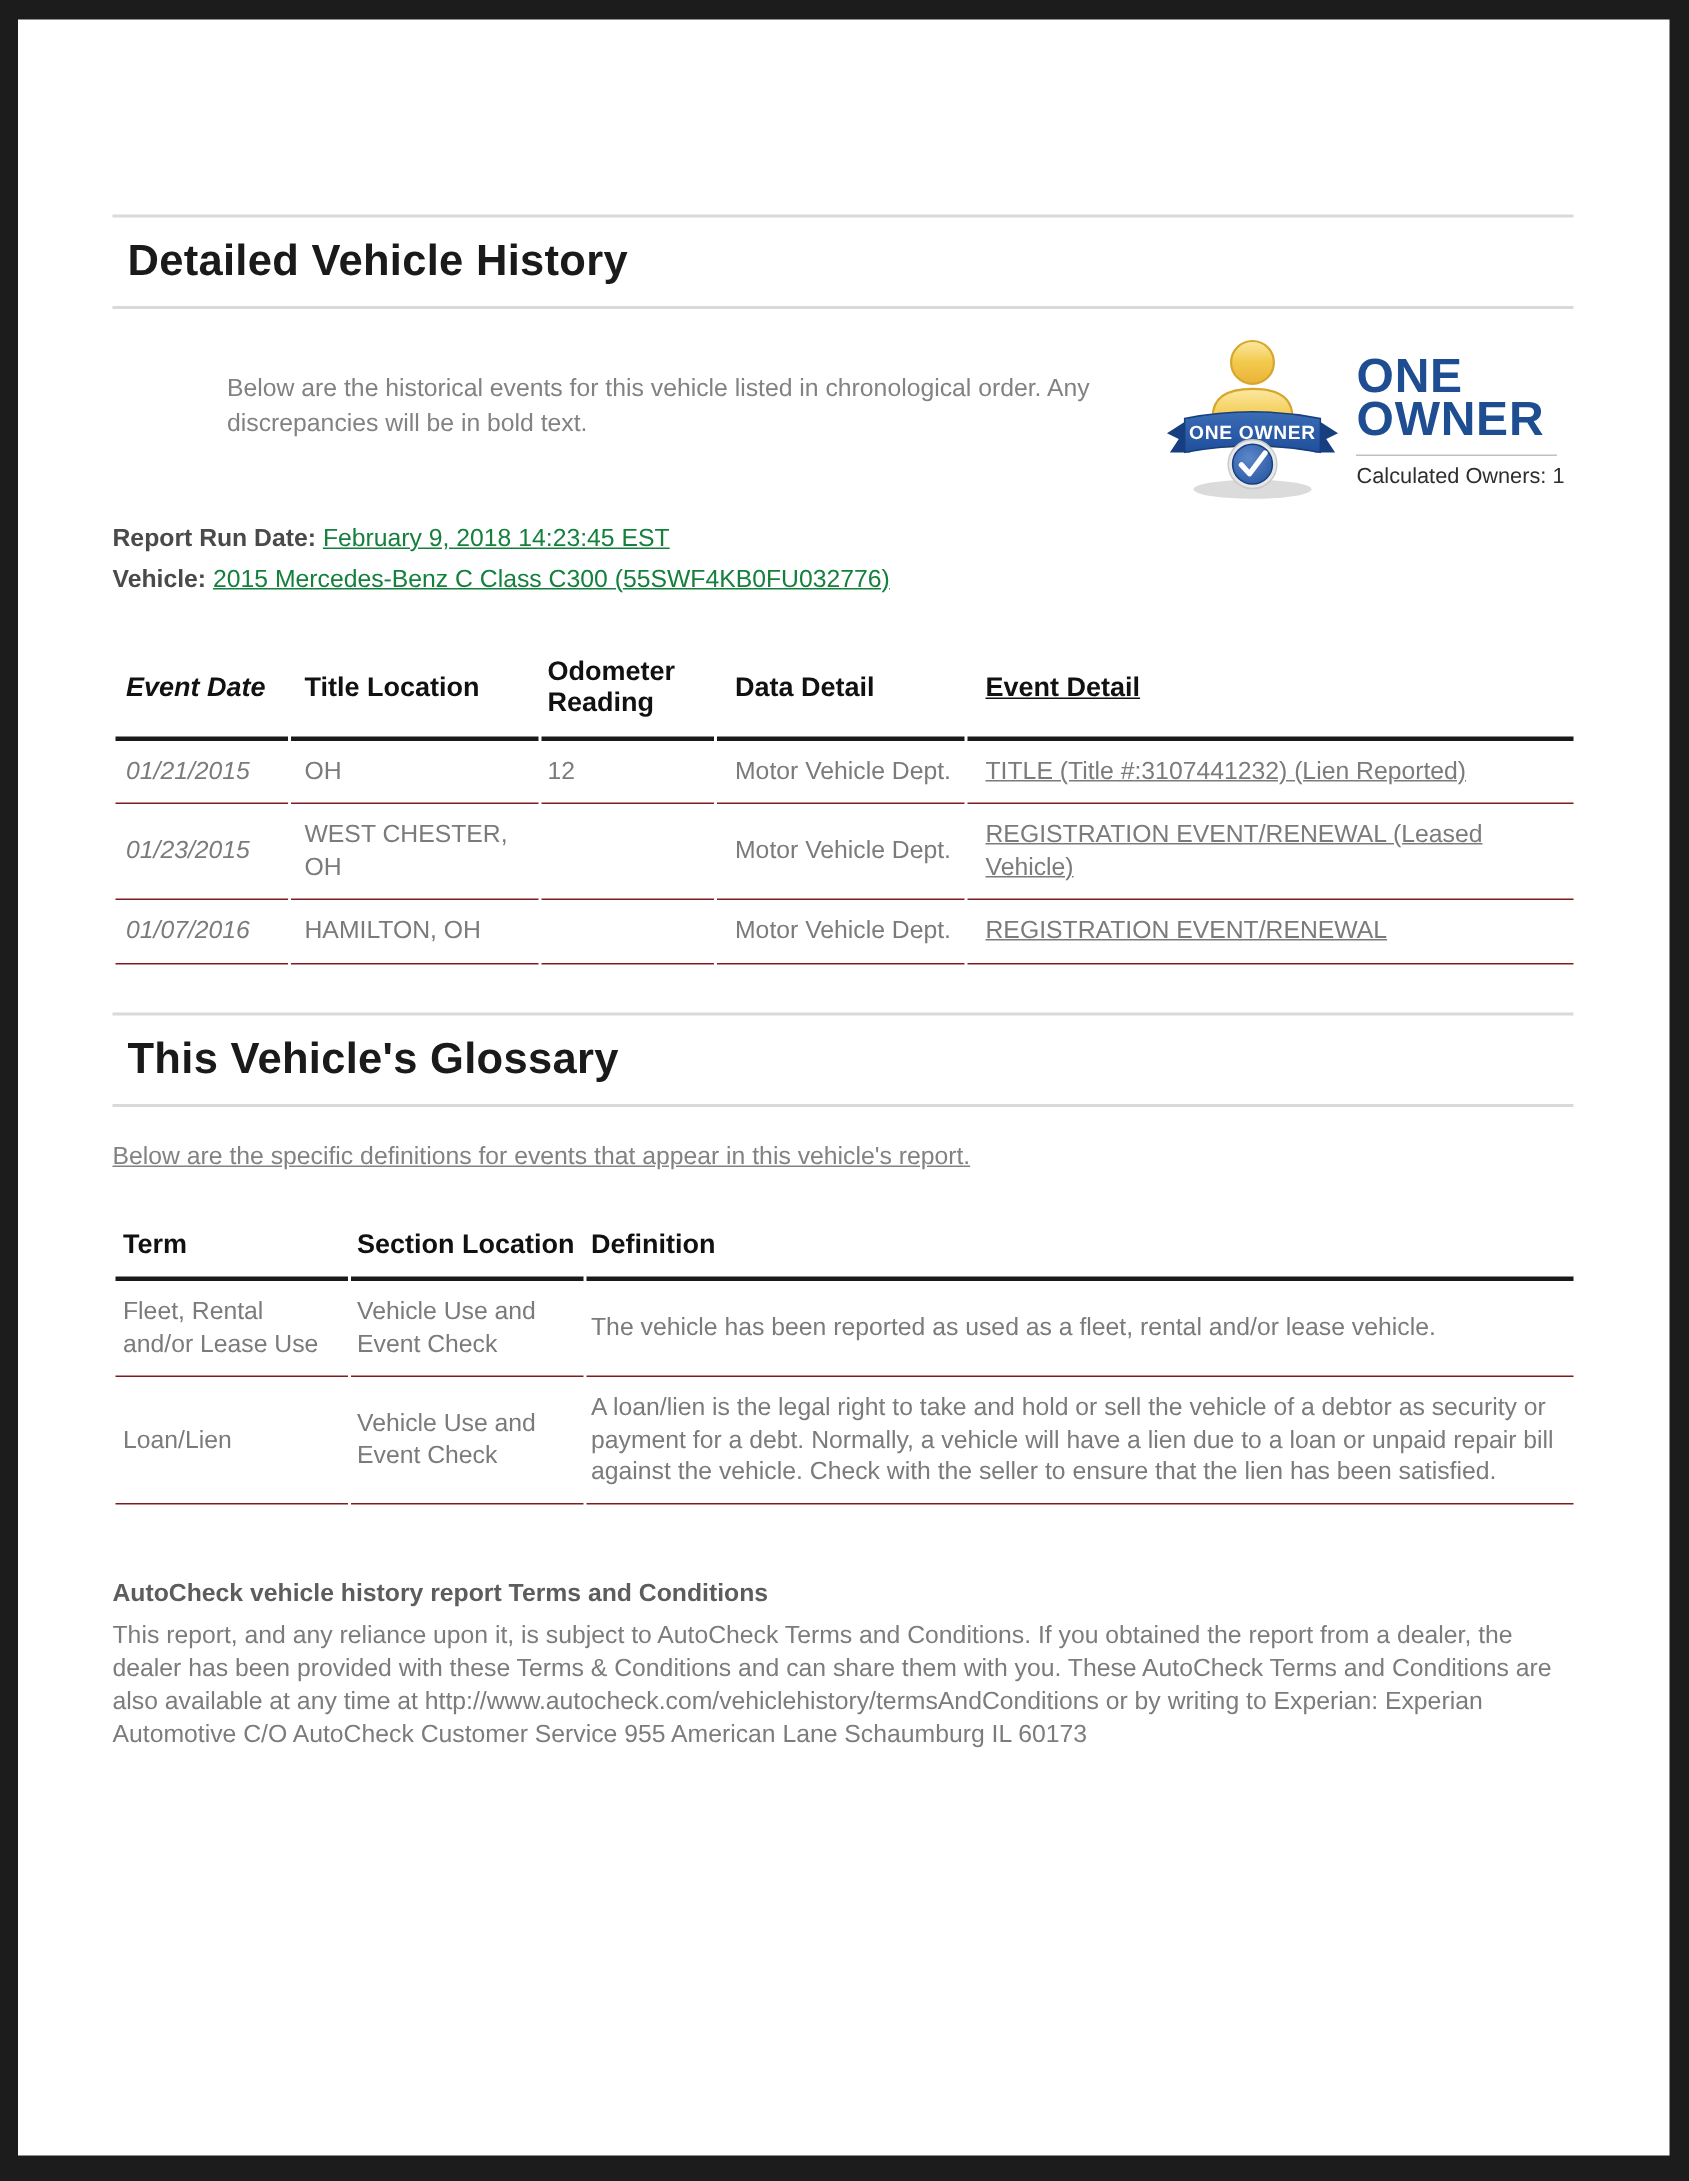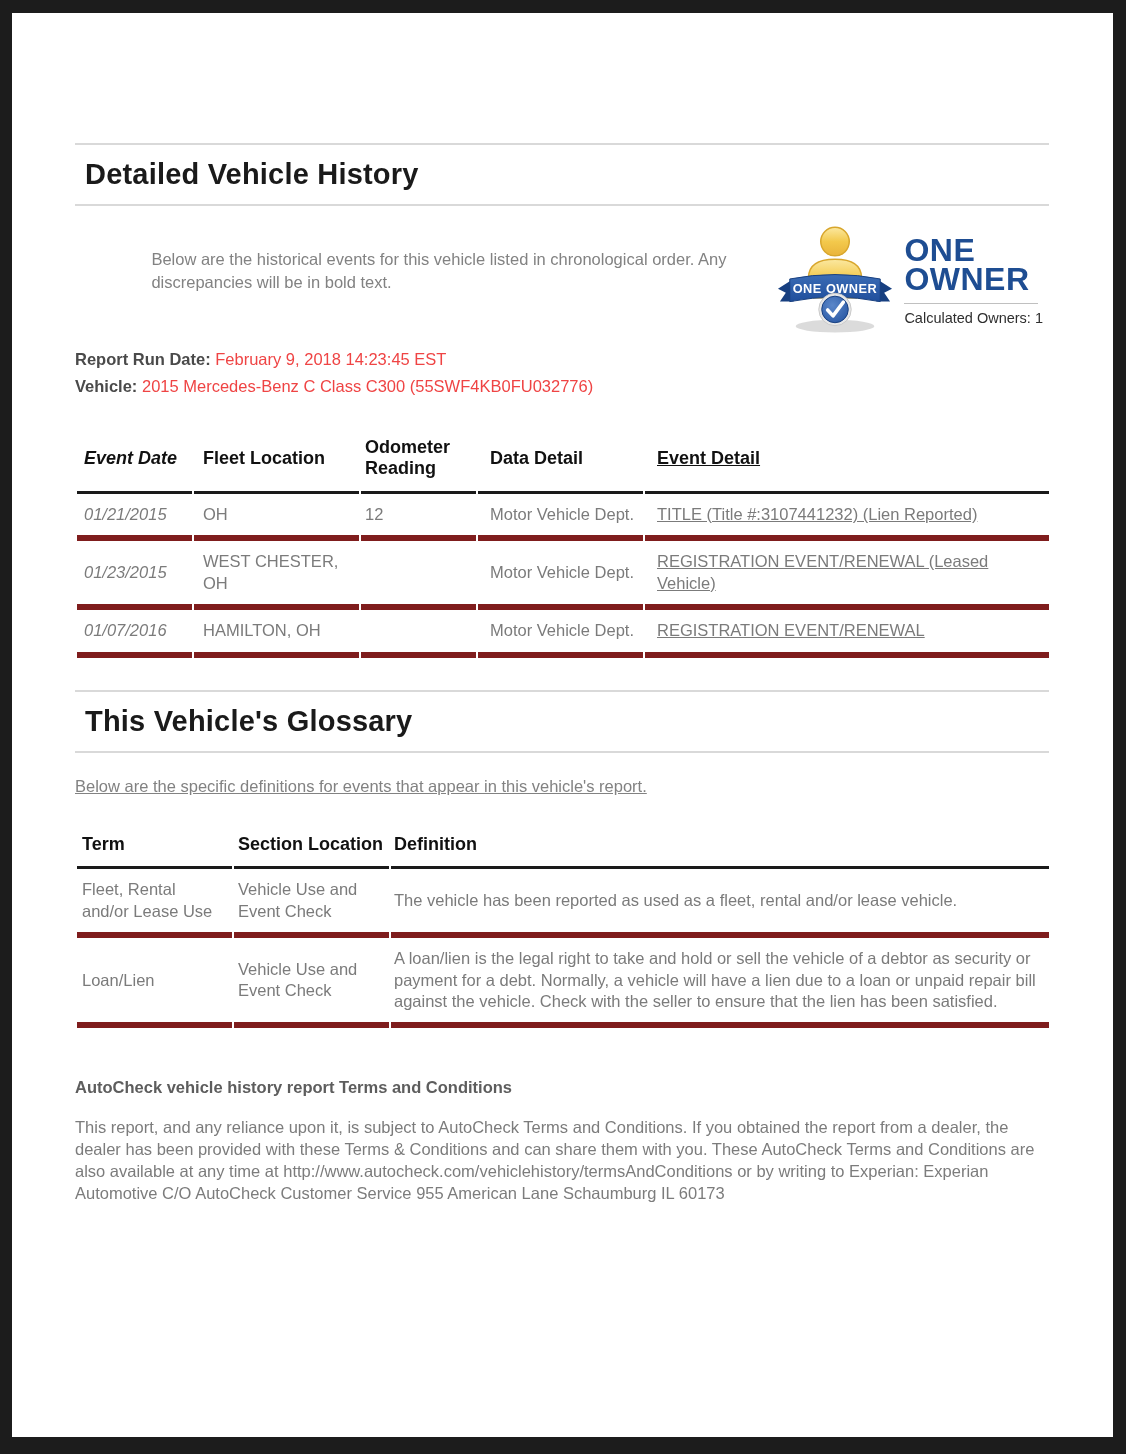--- a/index.html
+++ b/index.html
@@ -39,38 +39,38 @@
   .badge-right { margin-left:10px; padding-top:18px; }
   .badge-headline {
     color:#1e4d92; font-weight:bold; font-size:32px;
     line-height:0.92; letter-spacing:0.5px;
   }
   .badge-divider { height:1px; background:#c0c0c0; margin:8px 0 6px 0; width:134px; }
   .badge-caption { font-size:14.5px; color:#2e2e2e; }
 
   .report-meta { margin-top:10px; font-size:16.5px; line-height:1.62; }
   .report-meta .label { font-weight:bold; color:#4a4a4a; }
-  .report-meta .value { color:#ef4444; }
+  .report-meta .value { color:#15803d;text-decoration:underline; }
 
   table.data {
     border-collapse:separate; border-spacing:2px 0;
     margin-top:28px; width:976px;
     font-size:16.5px; color:#7b7b7b;
   }
   table.data th {
     font-size:18px; font-weight:bold; color:#111111;
     text-align:left; vertical-align:middle;
     padding:10px 6px 12px 6px;
     border-bottom:3px solid #1a1a1a;
     line-height:1.15;
   }
   table.data td {
     vertical-align:middle;
     padding:10px 6px;
-    border-bottom:6px solid #7f1d1d;
+    border-bottom:1px solid #7f1d1d;
     line-height:1.3;
   }
   
   .col-date     { width:115px; } .pad-date     { padding-left:7px  !important;font-style:italic; }
   .col-loc      { width:165px; } .pad-loc      { padding-left:9px  !important; }
   .col-odo      { width:115px; } .pad-odo      { padding-left:4px  !important; }
   .col-src      { width:165px; } .pad-src      { padding-left:12px !important; }
   .col-detail   { }              .pad-detail   { padding-left:12px !important;text-decoration:underline; }
   
   .col-term     { width:155px; } .pad-term     { padding-left:5px !important; }
@@ -78,21 +78,21 @@
   .col-def      { }              .pad-def      { padding-left:3px !important; }
 
   .glossary-section { margin-top:32px; }
   .glossary-intro { margin:24px 0 0 0; font-size:16.5px; color:#828282;text-decoration:underline; }
   .glossary-table { margin-top:40px; }
   .glossary-table td { line-height:1.27; }
 
   .terms { margin-top:50px; }
   .terms-heading { font-size:16.5px; font-weight:bold; color:#5d5d5d; margin:0; }
   .terms-body {
-    margin:20px 0 0 0; font-size:16.5px; color:#7c7c7c; line-height:1.32;
+    margin:8px 0 0 0; font-size:16.5px; color:#7c7c7c; line-height:1.32;
     width:974px;
   }
 </style>
 </head>
 <body>
 
 <div class="page">
   <div class="content">
     <div class="spacer-top"></div>
 
@@ -157,21 +157,21 @@
       <div>
         <span class="label">Vehicle:</span>
         <span class="value">2015 Mercedes-Benz C Class C300 (55SWF4KB0FU032776)</span>
       </div>
     </div>
 
     <table class="data">
       <thead>
         <tr>
           <th class="col-date pad-date">Event Date</th>
-          <th class="col-loc pad-loc">Fleet Location</th>
+          <th class="col-loc pad-loc">Title Location</th>
           <th class="col-odo pad-odo">Odometer Reading</th>
           <th class="col-src pad-src">Data Detail</th>
           <th class="col-detail pad-detail">Event Detail</th>
         </tr>
       </thead>
       <tbody>
         <tr>
           <td class="pad-date">01/21/2015</td>
           <td class="pad-loc">OH</td>
           <td class="pad-odo">12</td>

